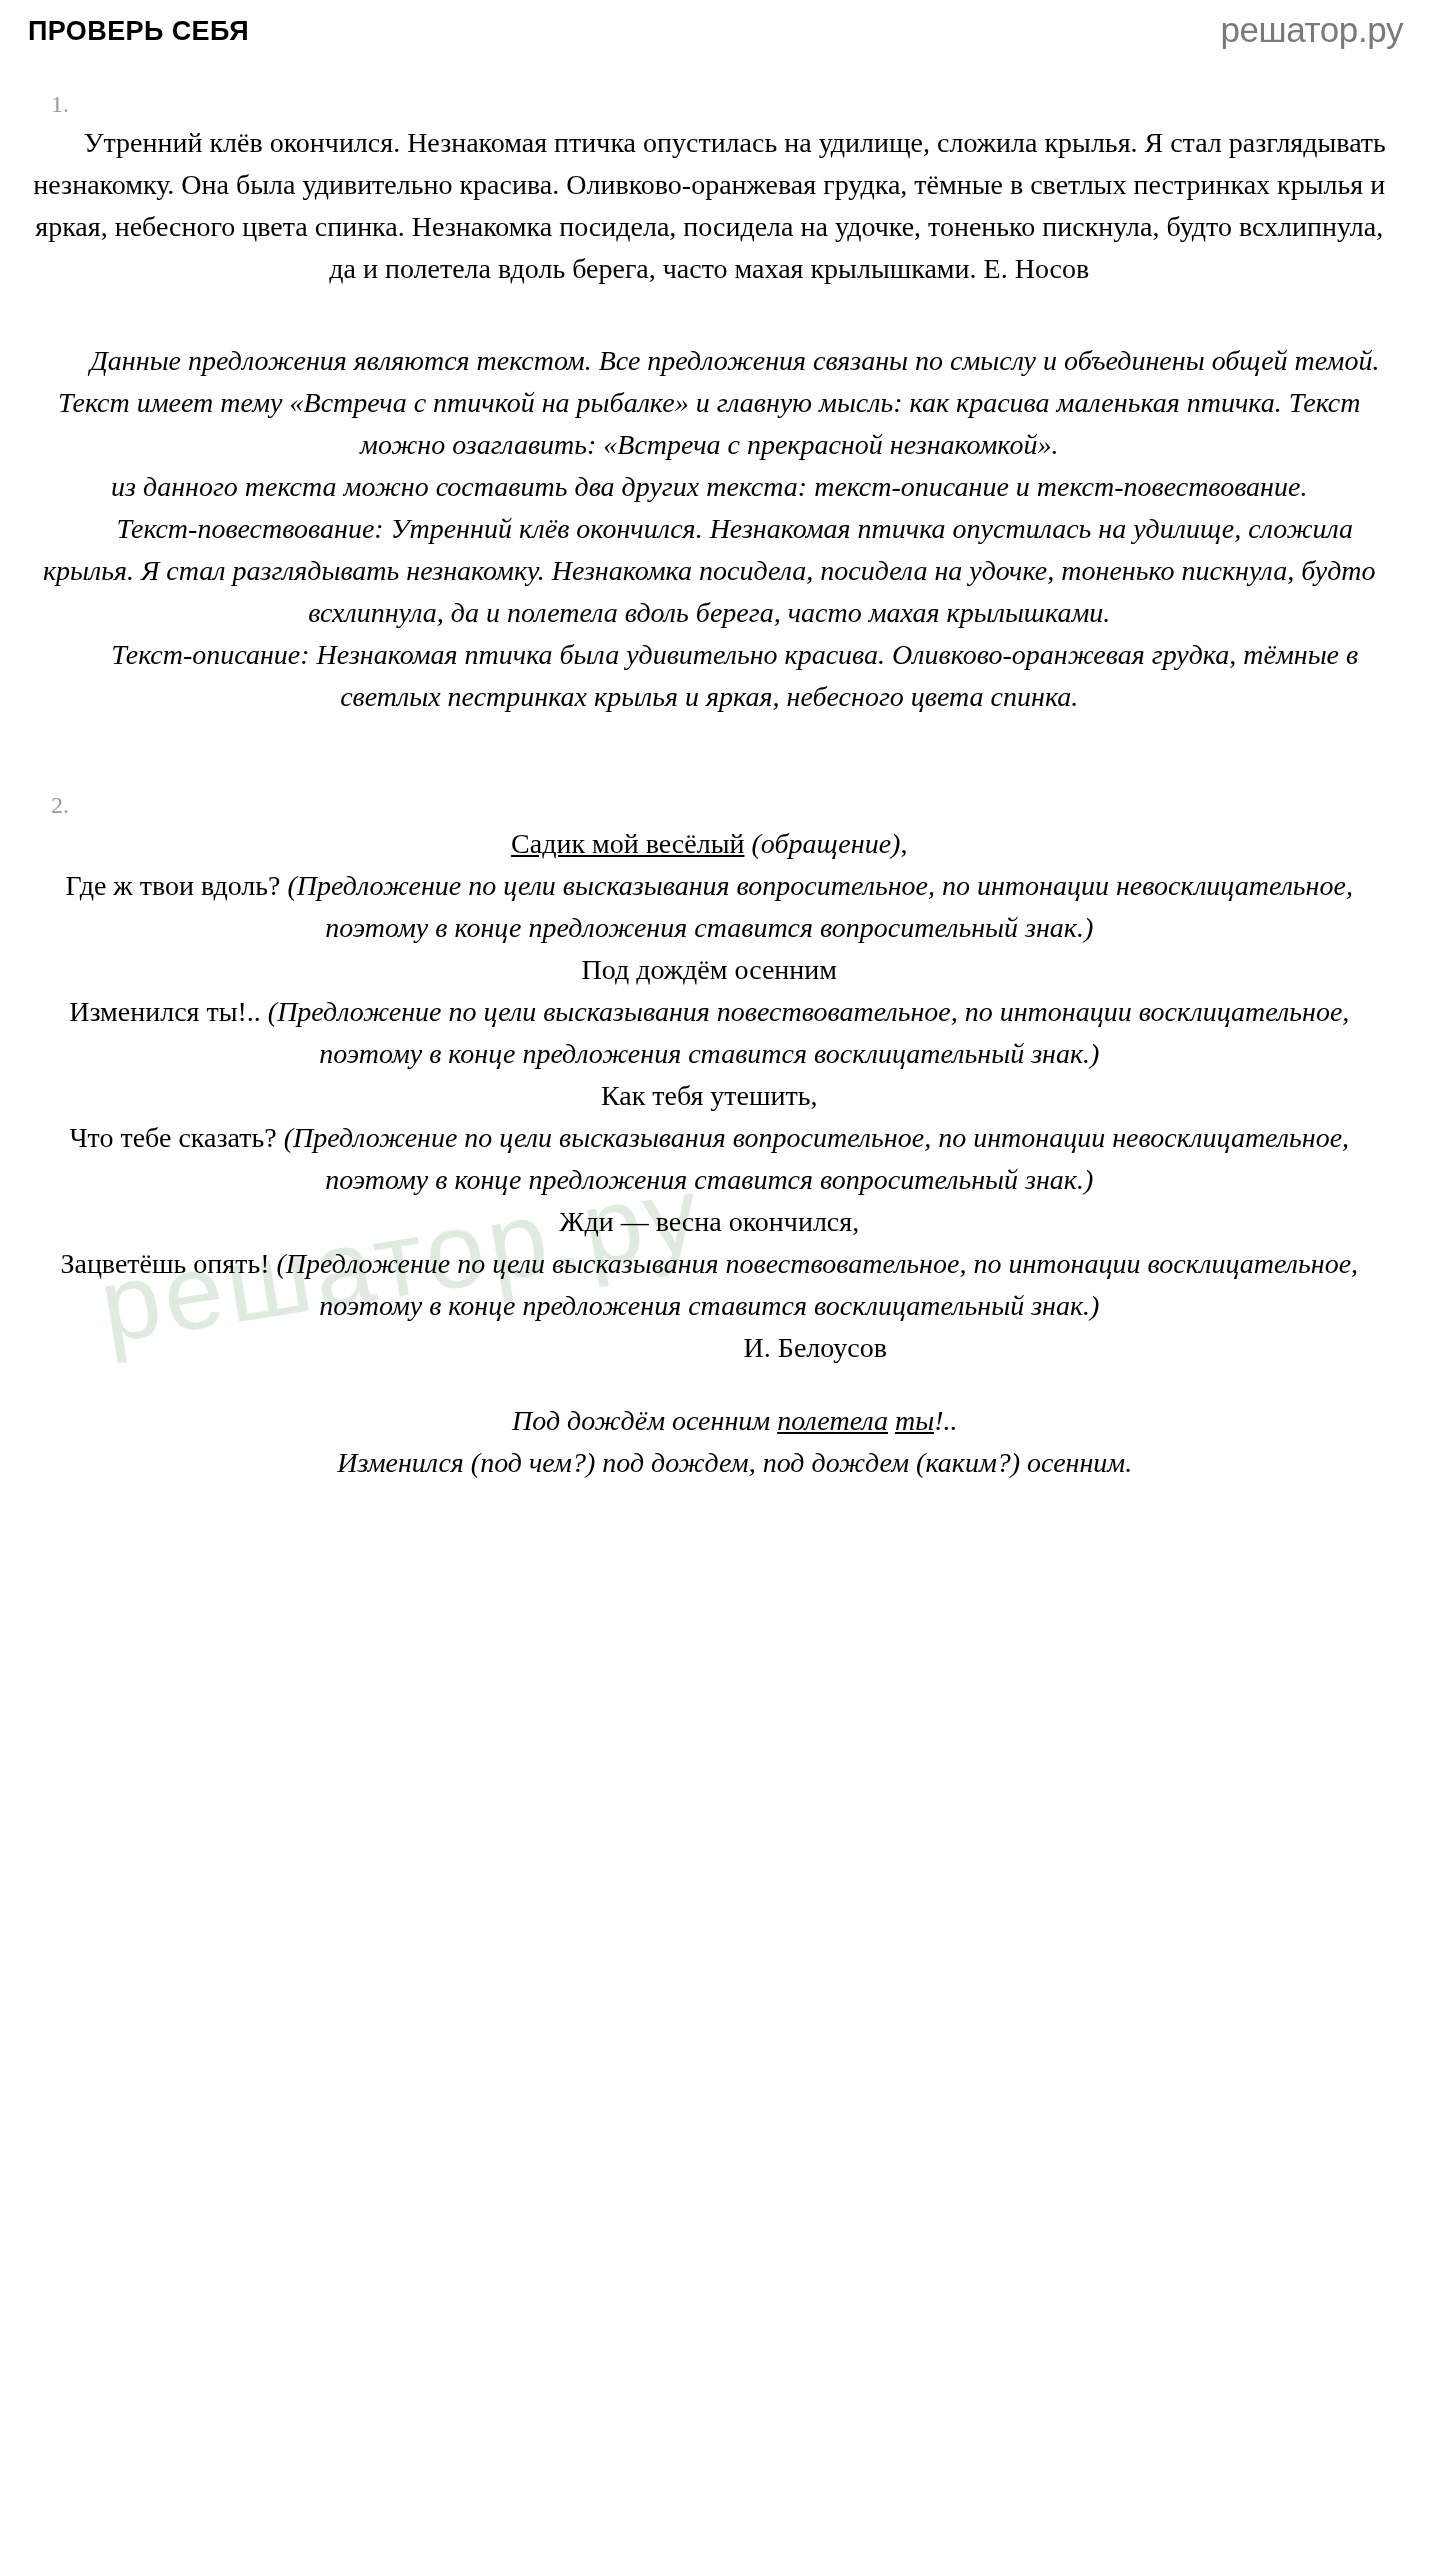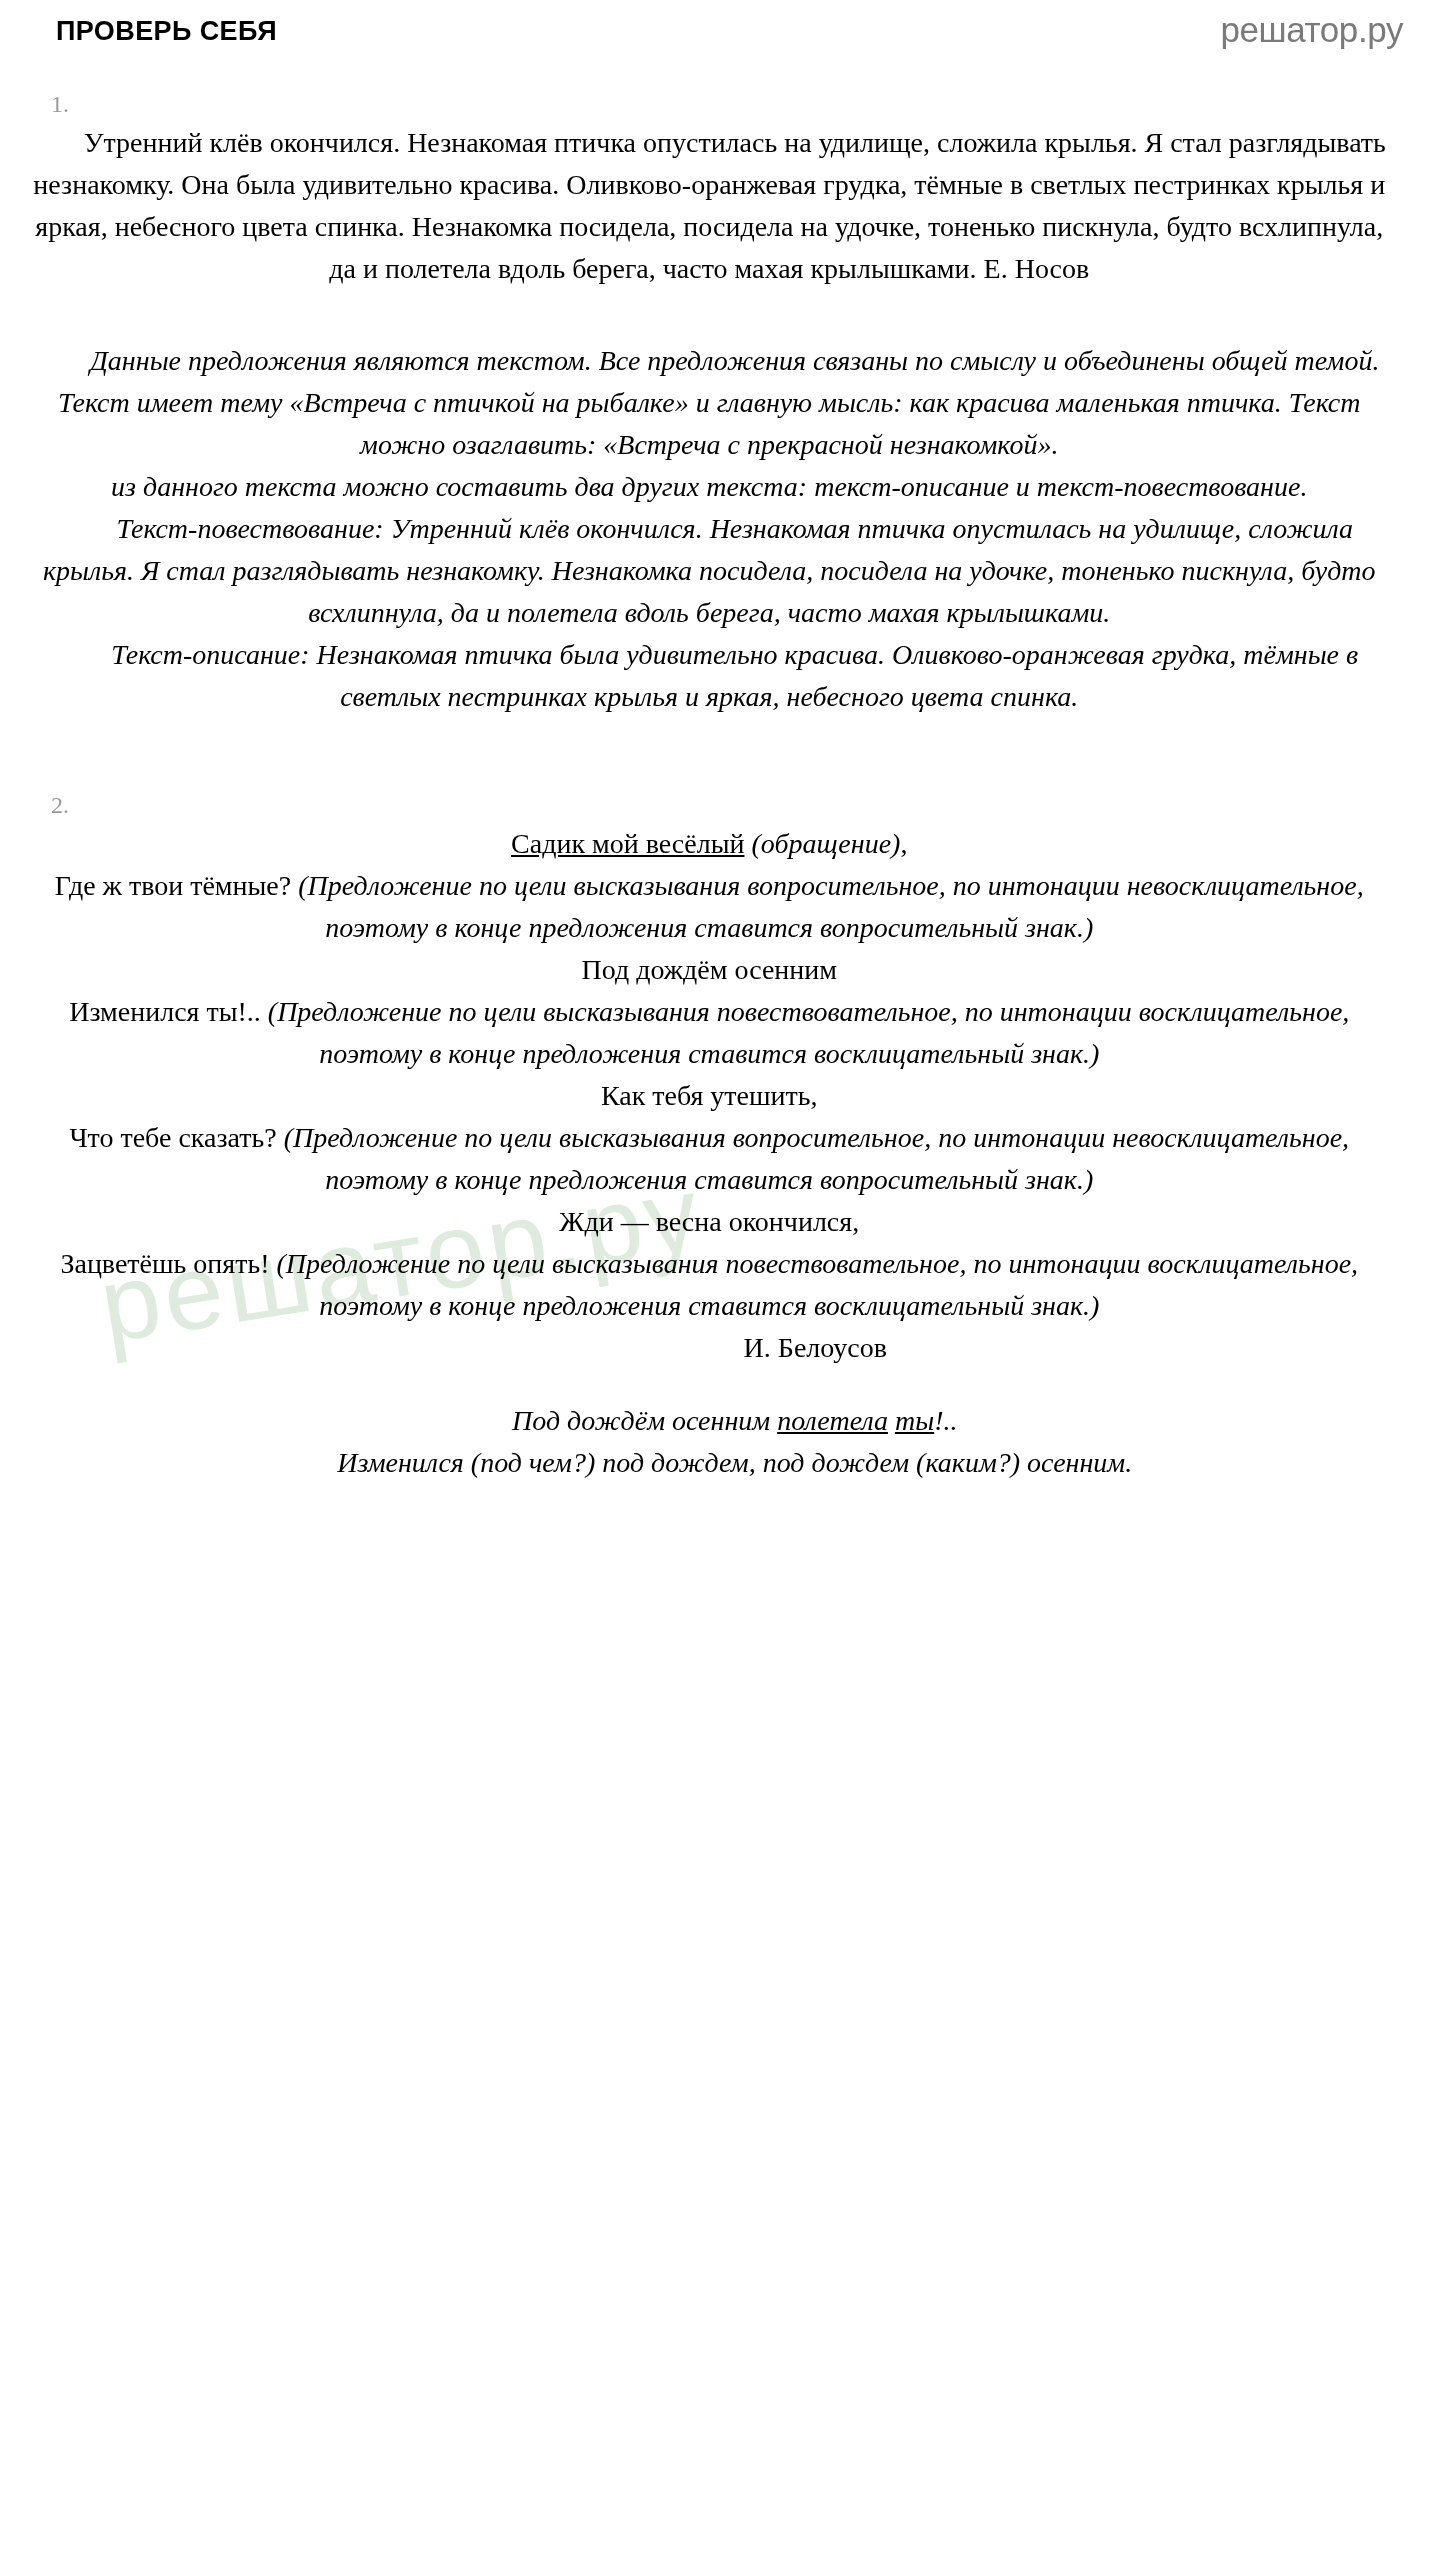--- a/index.html
+++ b/index.html
@@ -21,21 +21,21 @@
     min-height: 2576px;
     padding: 0;
     box-sizing: border-box;
   }
   .header {
     position: relative;
     height: 85px;
   }
   .header-title {
     position: absolute;
-    left: 56px;
+    left: 28px;
     top: 15.6px;
     font-family: "Liberation Sans", sans-serif;
     font-weight: bold;
     font-size: 27px;
     letter-spacing: 0.4px;
     color: #000;
   }
   .brand {
     position: absolute;
     right: 34px;
@@ -139,21 +139,21 @@
     <p class="para indent italic">Текст-повествование: Утренний клёв окончился. Незнакомая птичка опустилась на удилище, сложила крылья. Я стал разглядывать незнакомку. Незнакомка посидела, посидела на удочке, тоненько пискнула, будто всхлипнула, да и полетела вдоль берега, часто махая крылышками.</p>
     <p class="para indent italic below-wm">Текст-описание: Незнакомая птичка была удивительно красива. Оливково-оранжевая грудка, тёмные в светлых пестринках крылья и яркая, небесного цвета спинка.</p>
 
     <div class="blockgap-xl"></div>
 
     <div class="task-num below-wm">2.</div>
 
     <div class="below-wm">
       <p class="line"><span class="underline">Садик мой весёлый</span><span class="italic"> (обращение)</span><span>,</span></p>
 
-      <p class="line"><span>Где ж твои тёмные?</span><span class="italic"> (Предложение по цели высказывания вопросительное, по интонации невосклицательное, поэтому в конце предложения ставится вопросительный знак.)</span></p>
+      <p class="line"><span>Где ж твои вдоль?</span><span class="italic"> (Предложение по цели высказывания вопросительное, по интонации невосклицательное, поэтому в конце предложения ставится вопросительный знак.)</span></p>
 
       <p class="line"><span>Под дождём осенним</span><span class="italic"></span></p>
 
       <p class="line"><span>Изменился ты!..</span><span class="italic"> (Предложение по цели высказывания повествовательное, по интонации восклицательное, поэтому в конце предложения ставится восклицательный знак.)</span></p>
 
       <p class="line"><span>Как тебя утешить,</span><span class="italic"></span></p>
 
       <p class="line"><span>Что тебе сказать?</span><span class="italic"> (Предложение по цели высказывания вопросительное, по интонации невосклицательное, поэтому в конце предложения ставится вопросительный знак.)</span></p>
 
       <p class="line"><span>Жди — весна окончился,</span><span class="italic"></span></p>

